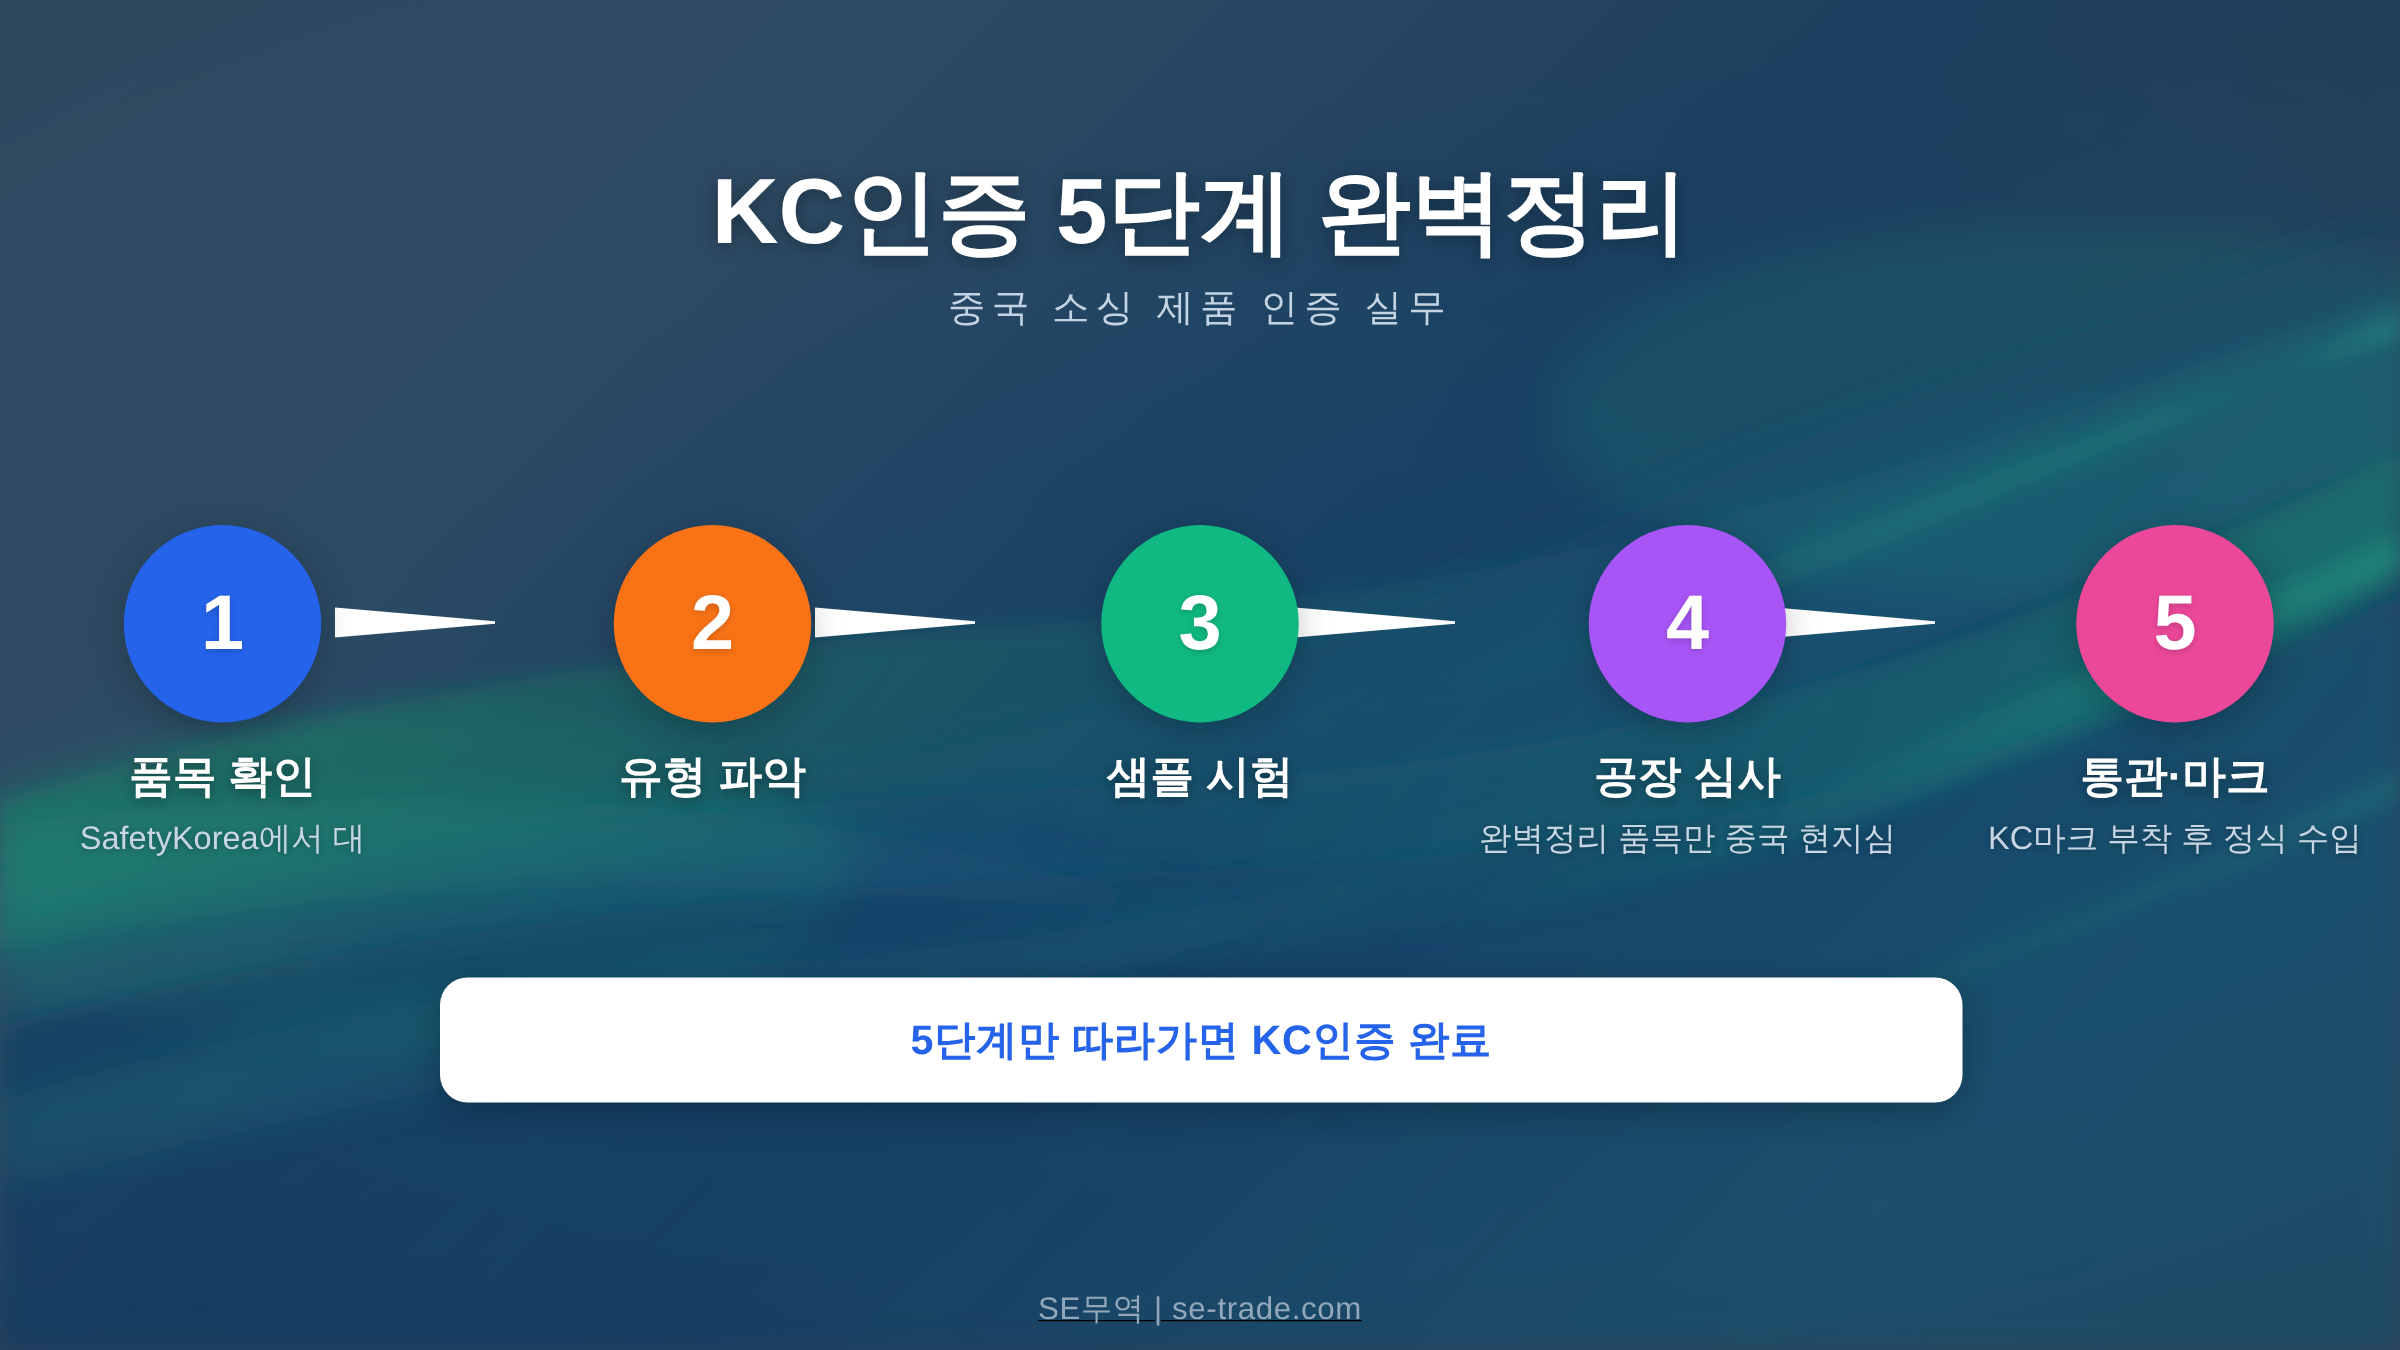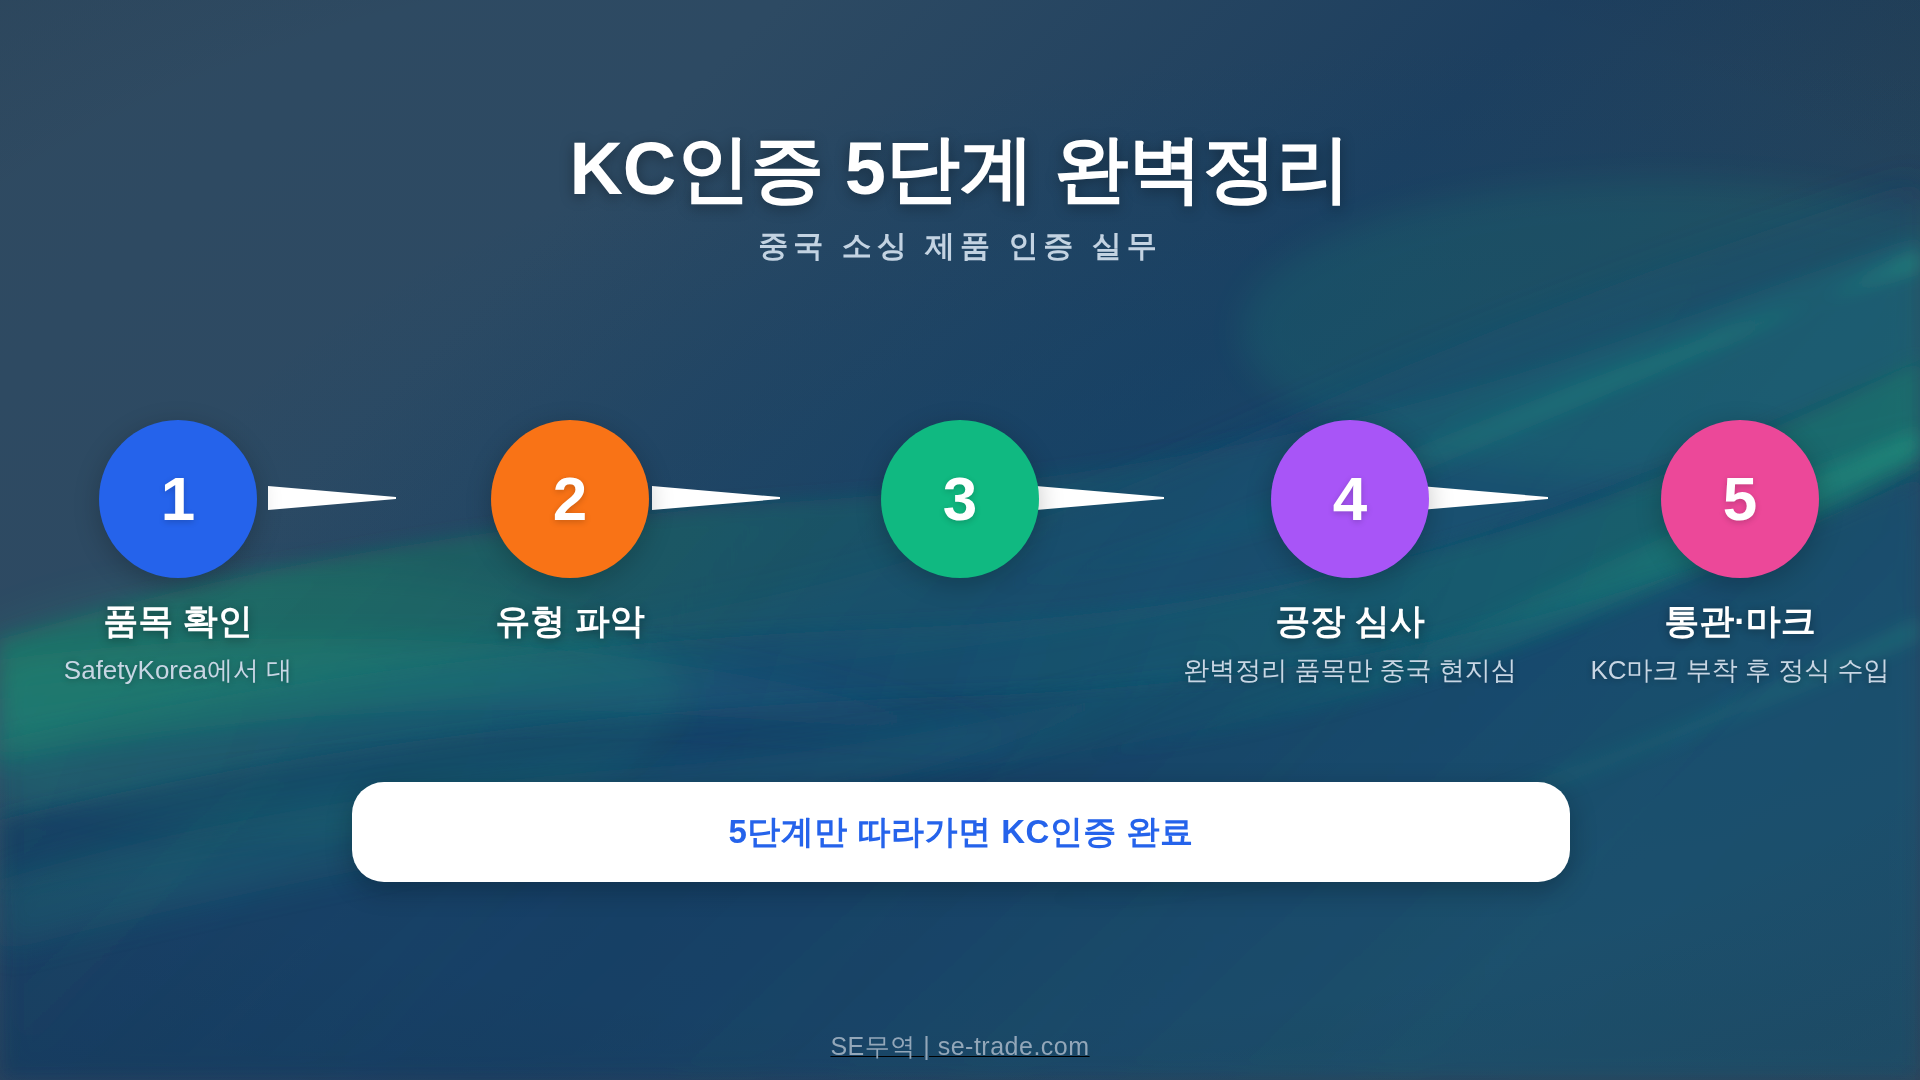--- a/index.html
+++ b/index.html
@@ -53,21 +53,21 @@
     font-weight: bold;
     color: #ffffff;
     letter-spacing: 0px;
     line-height: 1.0;
     text-shadow: 0 3px 14px rgba(0,0,0,0.35);
     white-space: nowrap;
   }
   .subtitle {
     margin-top: 20px;
     font-size: 30px;
-    font-weight: bold;
+    font-weight: normal;
     color: #c3d3e2;
     letter-spacing: 5px;
     white-space: nowrap;
   }
 
   
   .steps {
     position: absolute;
     left: 0;
     top: 408px;
@@ -124,21 +124,21 @@
   .arrow svg { display: block; }
 
   
   .banner {
     position: absolute;
     left: 352px;
     top: 782px;
     width: 1218px;
     height: 100px;
     background: #ffffff;
-    border-radius: 32px;
+    border-radius: 22px;
     display: flex;
     align-items: center;
     justify-content: center;
     box-shadow: 0 8px 26px rgba(4,16,28,0.30);
     z-index: 7;
   }
   .banner-text {
     font-size: 33px;
     font-weight: bold;
     color: #2563eb;
@@ -281,20 +281,21 @@
       <div class="circle" style="background:#f97316;">
         <span class="circle-num">2</span>
       </div>
       <div class="step-label">유형 파악</div>
     </div>
 
     <div class="step" style="left:768px;">
       <div class="circle" style="background:#10b981;">
         <span class="circle-num">3</span>
       </div>
+      <div class="step-label">샘플 시험</div>
     </div>
 
     <div class="step" style="left:1158px;">
       <div class="circle" style="background:#a855f7;">
         <span class="circle-num">4</span>
       </div>
       <div class="step-label">공장 심사</div>
       <div class="step-desc">완벽정리 품목만 중국 현지심</div>
     </div>
 

